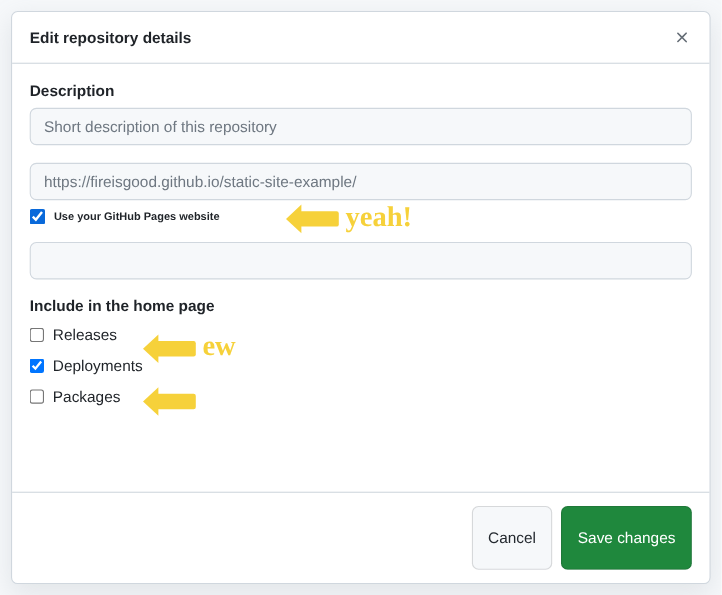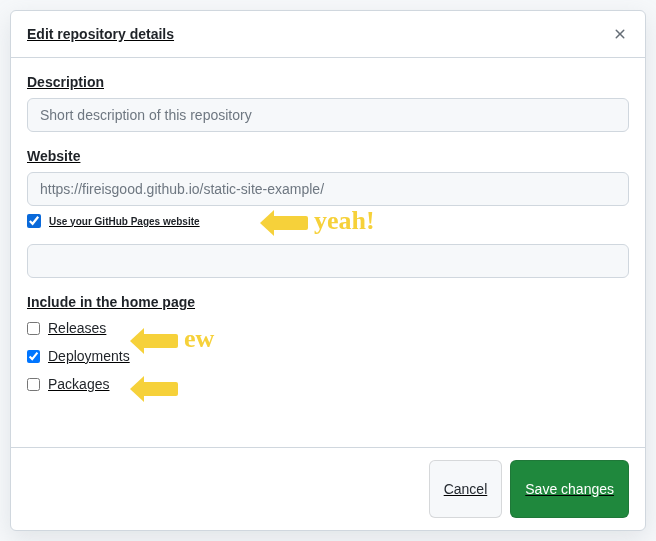--- a/index.html
+++ b/index.html
@@ -16,21 +16,20 @@
       top: 10px;
       left: 10px;
       right: 10px;
       bottom: 10px;
       background: #fff;
       border: 1px solid #d0d7de;
       border-radius: 6px;
       display: flex;
       flex-direction: column;
       box-shadow: 0 8px 24px rgba(140,149,159,0.2);
-      text-decoration: underline;
     }
     .modal-header {
       padding: 14px 16px;
       border-bottom: 1px solid #d0d7de;
       display: flex;
       justify-content: space-between;
       align-items: center;
     }
     .modal-title {
       font-size: 14px;
@@ -174,21 +173,20 @@
     </button>
   </div>
 
   <div class="modal-body">
     <div class="form-group">
       <label class="label">Description</label>
       <input class="input" type="text" placeholder="Short description of this repository" style="">
     </div>
 
     <div class="form-group">
-      <label class="label">Website</label>
       <input class="input website" type="text" value="https://fireisgood.github.io/static-site-example/" style="">
       <div class="checkbox-row">
         <input type="checkbox" checked="" style="">
         <label>Use your GitHub Pages website</label>
         <div class="annotation" style="left:245px; top:-8px;text-align:right;">
           <span class="arrow-left"></span><span>yeah!</span>
         </div>
       </div>
     </div>
 

